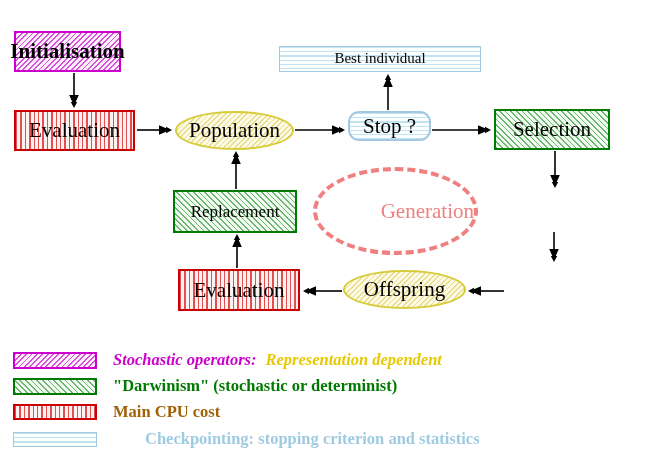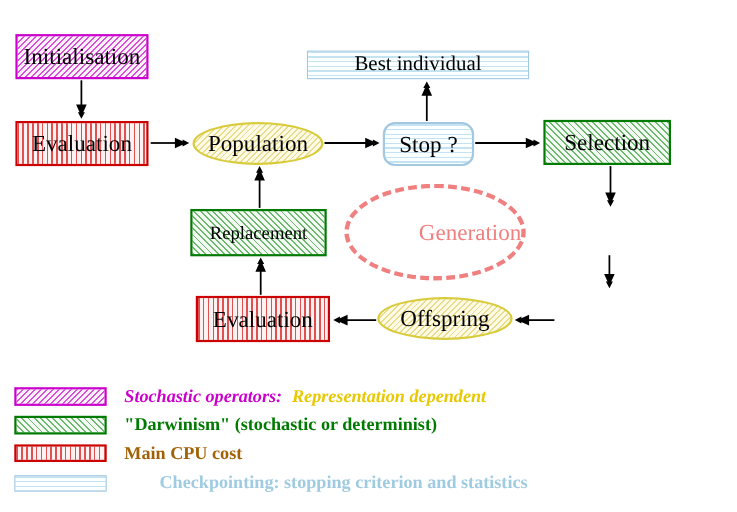--- a/index.html
+++ b/index.html
@@ -102,37 +102,37 @@
       <g>
         <line x1="237" y1="268" x2="237" y2="243" stroke="#000000" stroke-width="1.6"></line>
         <polygon points="237.0,234.0 240.2,240.0 238.7,240.0 241.8,247.0 232.2,247.0 235.3,240.0 233.8,240.0" fill="#000000"></polygon>
       </g>
       <g>
         <line x1="236" y1="189" x2="236" y2="160" stroke="#000000" stroke-width="1.6"></line>
         <polygon points="236.0,151.0 239.2,157.0 237.7,157.0 240.8,164.0 231.2,164.0 234.3,157.0 232.8,157.0" fill="#000000"></polygon>
       </g>
     </svg>
 
-  <div class="node hatch-stochastic" style="left:14px; top:31px; width:121px; height:41px;">
+  <div class="node hatch-stochastic" style="left:14px; top:31px; width:107px; height:41px;font-weight:bold;">
     <span>Initialisation</span>
   </div>
 
   <div class="node hatch-cpu" style="left:14px; top:110px; width:121px; height:41px;">
     <span>Evaluation</span>
   </div>
 
   <div class="node ellipse hatch-operator" style="left:175px; top:111px; width:119px; height:39px;">
     <span>Population</span>
   </div>
 
-  <div class="node hatch-checkpoint" style="left:279px; top:46px; width:202px; height:26px; font-size:19px;">
+  <div class="node hatch-checkpoint" style="left:279px; top:46px; width:202px; height:26px; font-size:15px;">
     <span>Best individual</span>
   </div>
 
-  <div class="node rounded hatch-checkpoint" style="left:348px; top:111px; width:83px; height:40px; border-width:2px;">
+  <div class="node rounded hatch-checkpoint" style="left:348px; top:111px; width:83px; height:30px; border-width:2px;">
     <span>Stop ?</span>
   </div>
 
   <div class="node hatch-darwinism" style="left:494px; top:109px; width:116px; height:41px;">
     <span>Selection</span>
   </div>
 
   <div class="node hatch-darwinism" style="left:173px; top:190px; width:124px; height:43px; font-size:17px;">
     <span>Replacement</span>
   </div>

